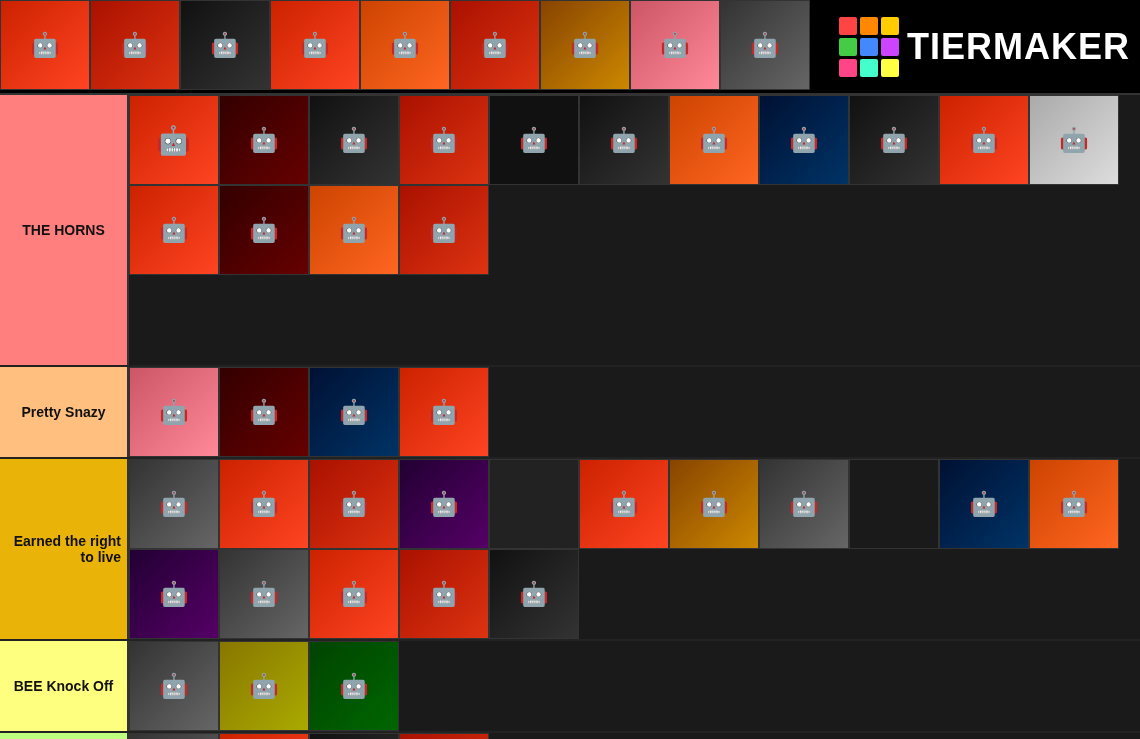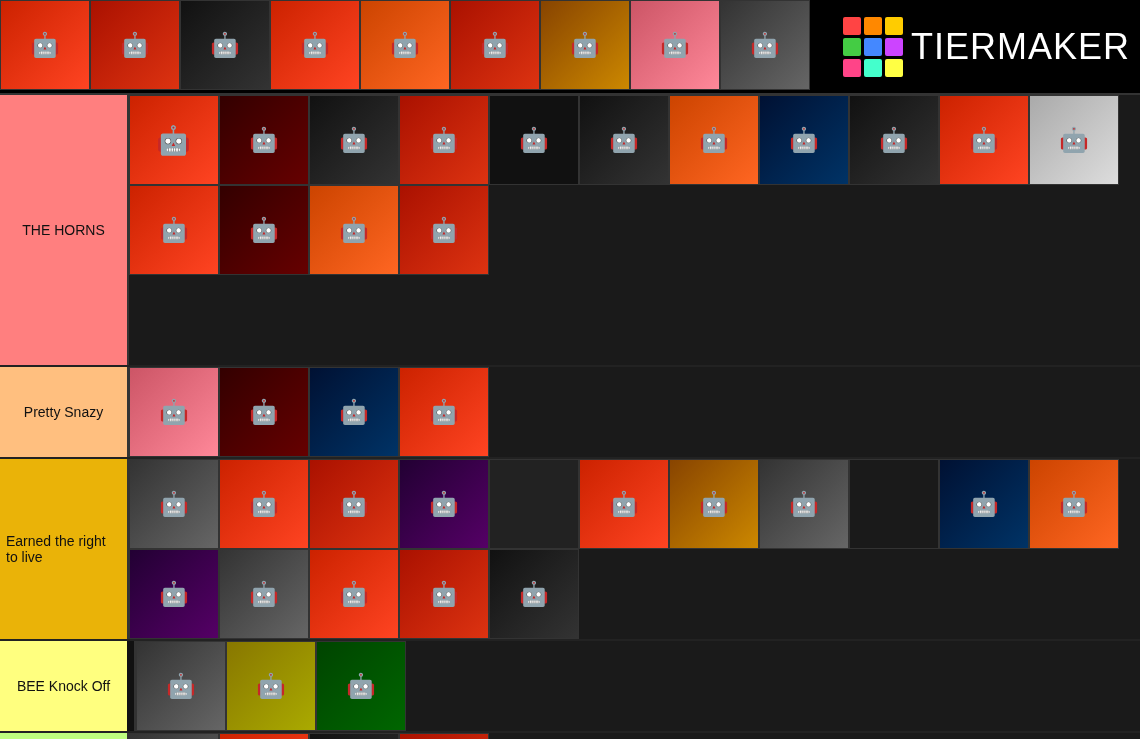--- a/index.html
+++ b/index.html
@@ -71,21 +71,21 @@
       grid-template-rows: repeat(3, 18px);
       gap: 3px;
     }
     .logo-cell {
       width: 18px;
       height: 18px;
       border-radius: 2px;
     }
     .logo-text {
       font-size: 36px;
-      font-weight: normal;
+      font-weight: bold;
       color: white;
       letter-spacing: 1px;
     }
 
     
     .img-cell {
       width: 90px;
       height: 90px;
       flex-shrink: 0;
       border: 1px solid #333;
@@ -124,31 +124,30 @@
       min-height: 270px;
     }
     .tier-pretty-snazy {
       min-height: 90px;
     }
     .tier-earned-right {
       min-height: 180px;
     }
     .tier-bee-knock {
       min-height: 90px;
-      gap: 7px;
     }
     .tier-jump-off {
       min-height: 90px;
     }
 
     .tier-label-text {
       font-size: 14px;
-      font-weight: normal;
+      font-weight: bold;
       color: #111;
-      text-align: left;
+      text-align: right;
       word-break: break-word;
     }
 
     
     .c-red { background: linear-gradient(135deg, #cc2200, #ff4422); }
     .c-red2 { background: linear-gradient(135deg, #aa1100, #dd3311); }
     .c-orange { background: linear-gradient(135deg, #cc4400, #ff6622); }
     .c-dark { background: linear-gradient(135deg, #111, #333); }
     .c-dark-red { background: linear-gradient(135deg, #330000, #660000); }
     .c-blue-dark { background: linear-gradient(135deg, #001133, #003366); }

